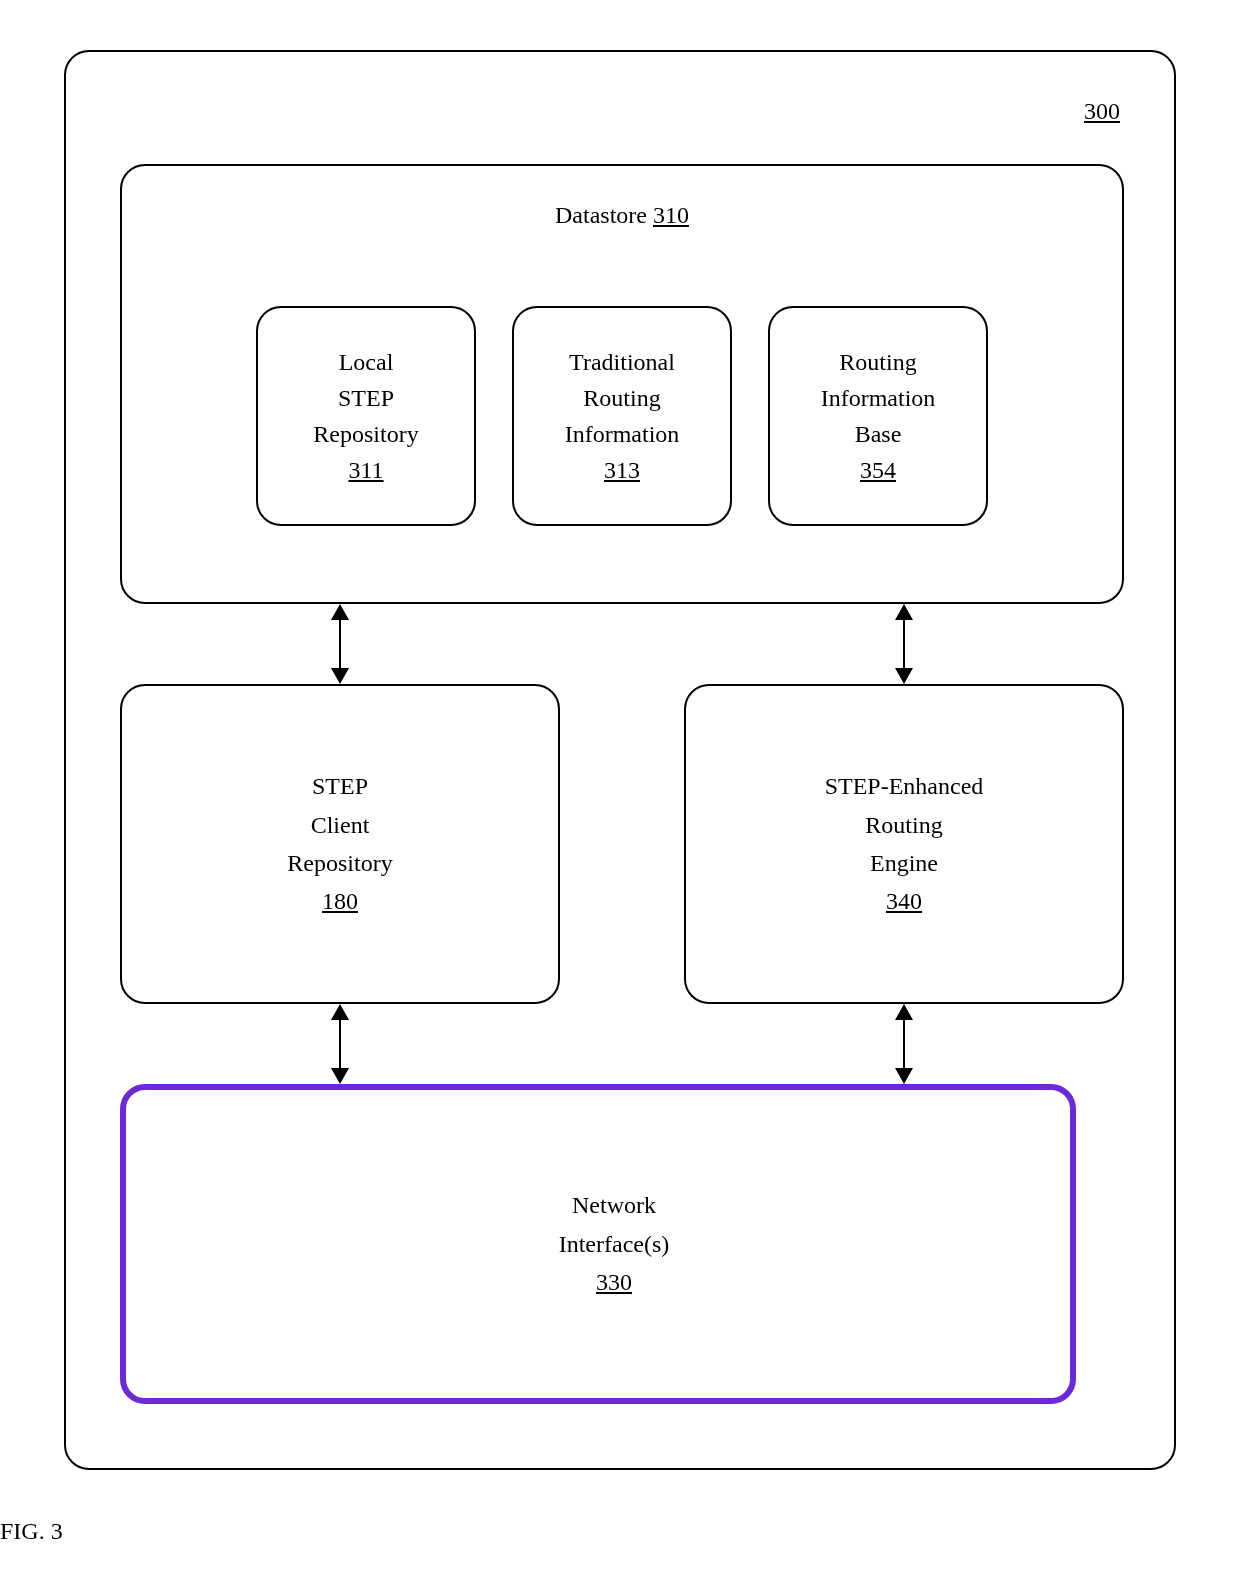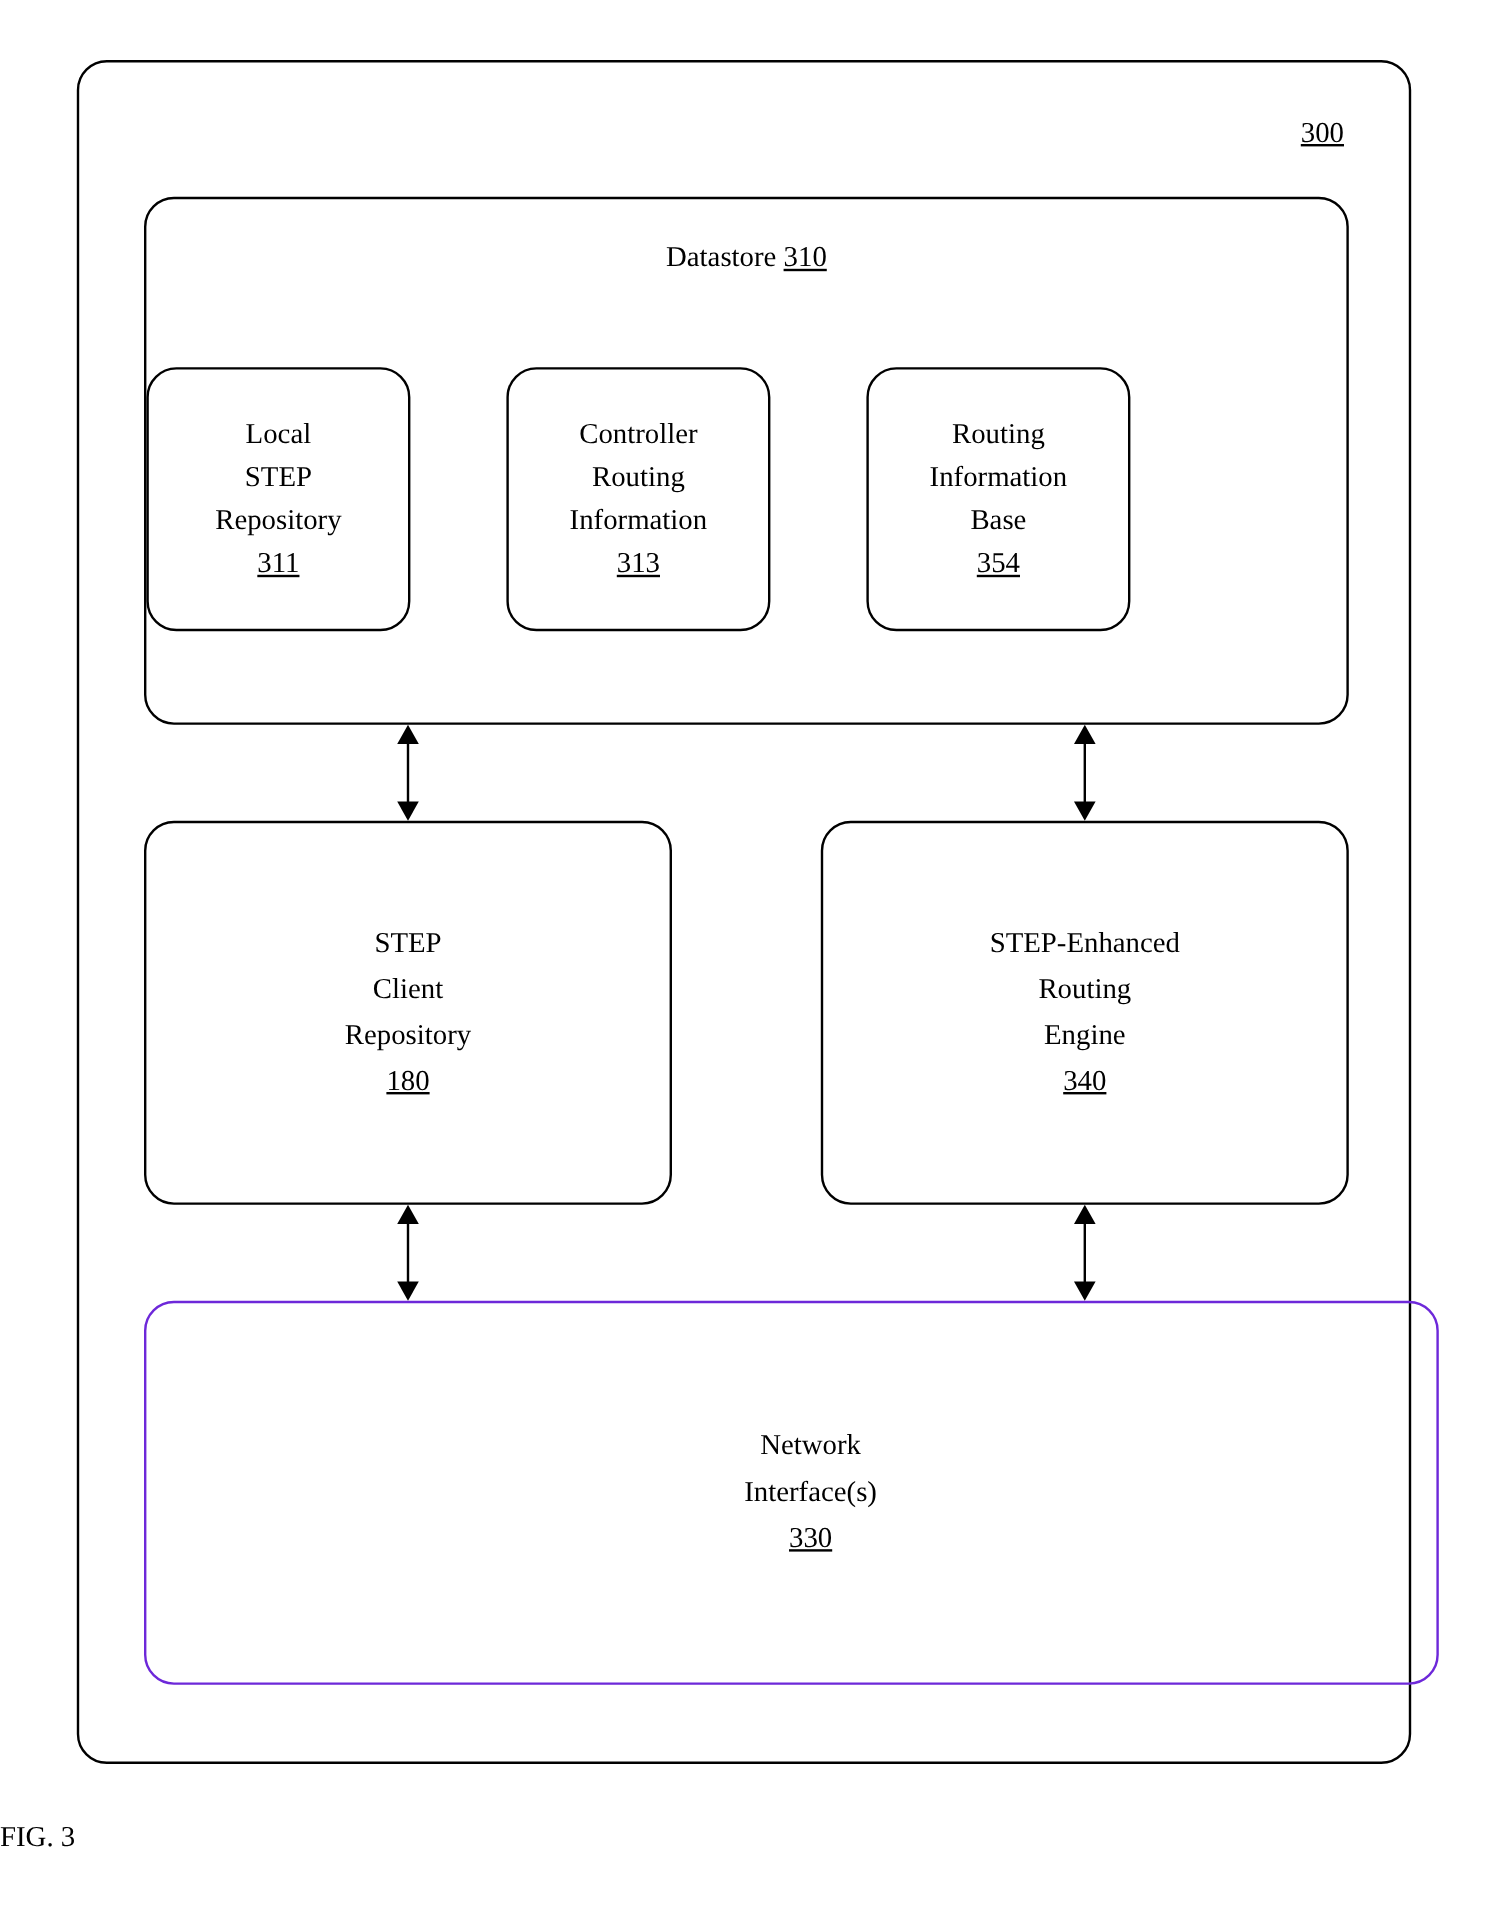--- a/index.html
+++ b/index.html
@@ -37,21 +37,22 @@
     .datastore-title {
       text-align: center;
       margin-top: 36px;
     }
     .inner-boxes {
       position: absolute;
       top: 140px;
       left: 0;
       width: 100%;
       display: flex;
-      gap: 80px;
+      justify-content: center;
+      gap: 36px;
     }
     .inner-box {
       width: 220px;
       height: 220px;
       border: 2px solid #000;
       display: flex;
       flex-direction: column;
       align-items: center;
       justify-content: center;
       text-align: center;
@@ -73,23 +74,23 @@
       flex-direction: column;
       align-items: center;
       justify-content: center;
       text-align: center;
       line-height: 1.6;
     }
     .net-box {
       position: absolute;
       left: 54px;
       top: 1032px;
-      width: 1079px;
+      width: 956px;
       height: 320px;
-      border: 2px solid #6d28d9;
+      border: 6px solid #6d28d9;
       display: flex;
       flex-direction: column;
       align-items: center;
       justify-content: center;
       text-align: center;
       line-height: 1.6;
       padding-left: 32px;
     }
     .ref-num { text-decoration: underline; }
     .figure-caption {
@@ -127,21 +128,21 @@
       <span>Datastore </span><span class="ref-num">310</span>
     </div>
     <div class="inner-boxes">
       <div class="inner-box">
         <div>Local</div>
         <div>STEP</div>
         <div>Repository</div>
         <div class="ref-num">311</div>
       </div>
       <div class="inner-box">
-        <div>Controller</div>
+        <div>Traditional</div>
         <div>Routing</div>
         <div>Information</div>
         <div class="ref-num">313</div>
       </div>
       <div class="inner-box">
         <div>Routing</div>
         <div>Information</div>
         <div>Base</div>
         <div class="ref-num">354</div>
       </div>

